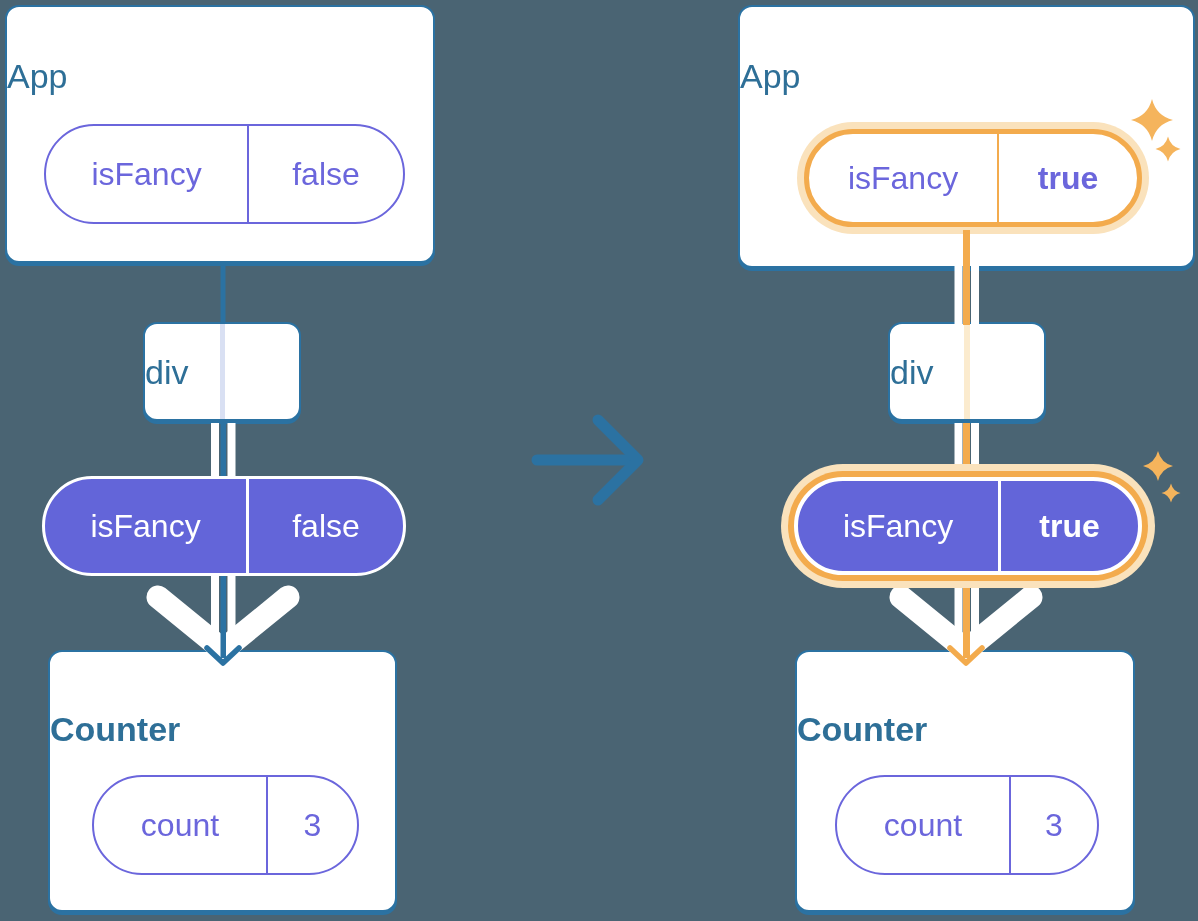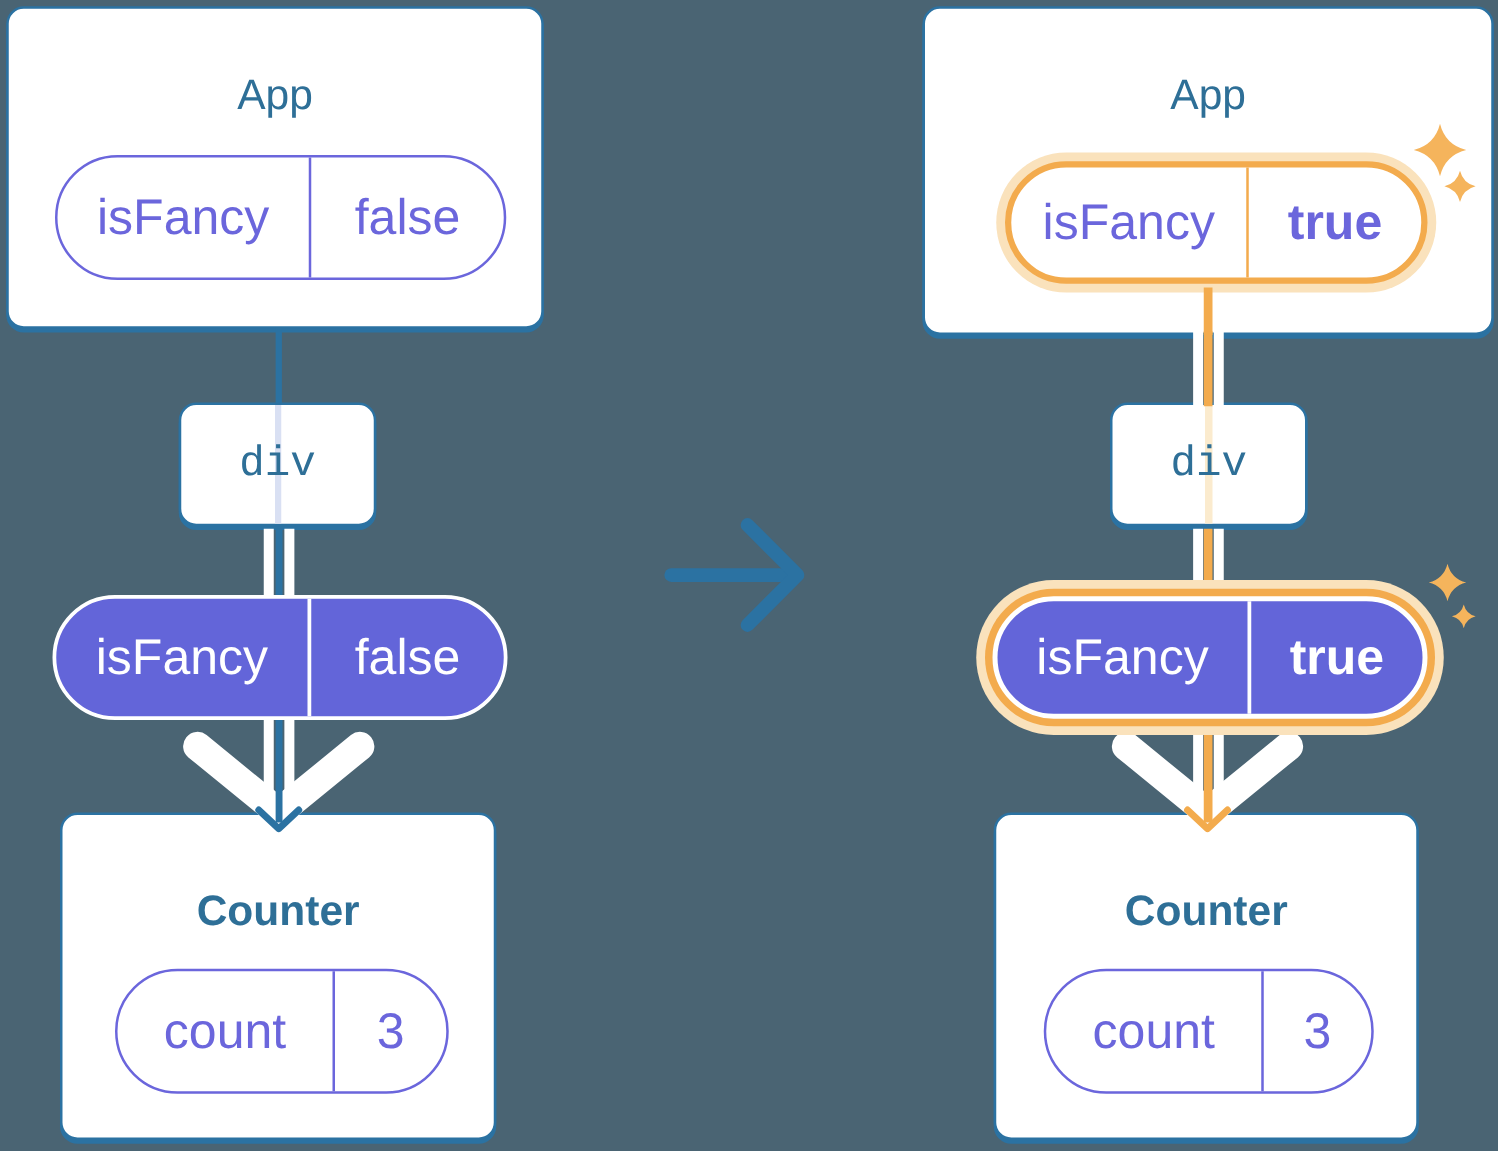--- a/index.html
+++ b/index.html
@@ -14,40 +14,40 @@
     --lavender-line:#D9E0F3;
     --sparkle:#F5B45C;
     --card-bg:#FFFFFF;
   }
   html,body{margin:0;padding:0;}
   body{background:var(--background);font-family:"Liberation Sans",sans-serif;}
   .stage{position:relative;width:1198px;height:921px;background:var(--background);overflow:hidden;}
 
   .card{position:absolute;background:var(--card-bg);border:2px solid var(--line-blue);
         border-radius:14px;box-shadow:0 3px 0 var(--line-blue);box-sizing:border-box;z-index:1;}
-  .card-title{position:absolute;left:0;right:0;text-align:center;color:var(--title-text);
+  .card-title{position:absolute;left:0;right:0;text-align:left;color:var(--title-text);
         font-size:34px;font-weight:500;z-index:2;}
 
   .app-card-left{left:5px;top:5px;width:430px;height:258px;}
   .app-card-right{left:738px;top:5px;width:457px;height:263px;}
   .app-title{top:50px;}
   .counter-card-left{left:48px;top:650px;width:349px;height:262px;}
   .counter-card-right{left:795px;top:650px;width:340px;height:262px;}
   .counter-title{top:58px;font-weight:bold;}
 
-  .div-card{width:158px;height:99px;overflow:hidden;font-family:Liberation Mono, monospace;}
+  .div-card{width:158px;height:99px;overflow:hidden;}
   .div-card-left{left:143px;top:322px;}
   .div-card-right{left:888px;top:322px;}
   .div-title{top:50%;transform:translateY(-50%);}
   .through-line{position:absolute;top:0;bottom:0;left:50%;width:5px;margin-left:-2.5px;z-index:1;}
   .through-line.lavender{background:var(--lavender-line);}
   .through-line.cream{background:var(--cream-line);width:6px;margin-left:-3px;}
 
   .pill{position:absolute;border-radius:60px;display:flex;align-items:stretch;box-sizing:border-box;}
-  .pill .cell{display:flex;align-items:center;justify-content:center;font-size:40px;text-align:center;}
+  .pill .cell{display:flex;align-items:center;justify-content:center;font-size:32px;text-align:center;}
 
   .light-pill{background:var(--card-bg);border:2px solid var(--purple-text);z-index:2;}
   .light-pill .cell{color:var(--purple-text);}
   .light-pill .cell-name{border-right:2px solid var(--purple-text);}
 
   .app-pill-left{left:37px;top:117px;width:361px;height:100px;}
   .app-pill-left .cell-name{width:201px;}
   .app-pill-left .cell-value{flex:1;}
 
   .highlight-pill{background:var(--card-bg);border:5px solid var(--orange);

